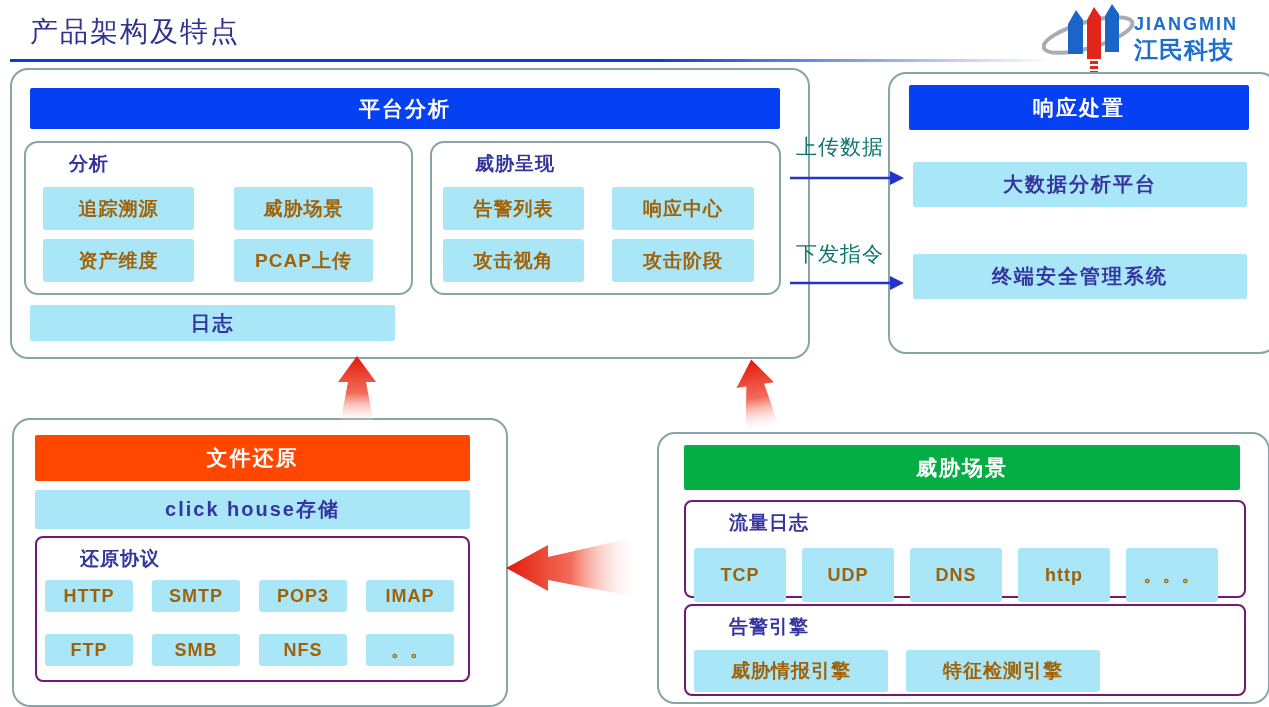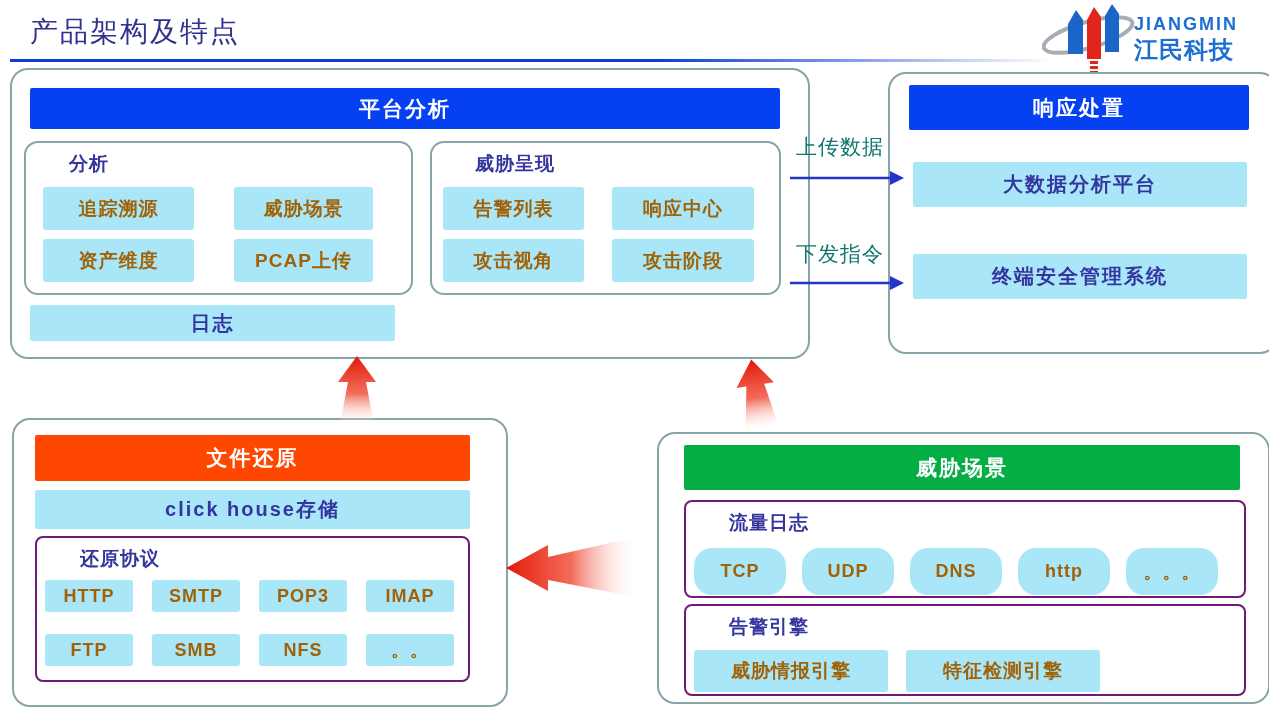--- a/index.html
+++ b/index.html
@@ -63,21 +63,21 @@
   .protocol-sub{left:21px;top:116px;width:431px;height:142px;}
   .protocol-grid{position:absolute;left:8px;top:42px;display:grid;
                  grid-template-columns:repeat(4,88px);gap:22px 19px;}
   .protocol-grid .chip{height:32px;font-size:18px;}
 
   
   .traffic-box{left:657px;top:432px;width:593px;height:268px;}
   .traffic-hdr{left:25px;top:11px;width:556px;height:45px;}
   .trafficlog-sub{left:25px;top:66px;width:558px;height:94px;}
   .trafficlog-row{position:absolute;left:8px;top:46px;display:flex;gap:16px;}
-  .trafficlog-row .chip{width:92px;height:47px;font-size:18px;border-radius:18px;}
+  .trafficlog-row .chip{width:92px;height:54px;font-size:18px;}
   .engine-sub{left:25px;top:170px;width:558px;height:88px;}
   .engine-row{position:absolute;left:8px;top:44px;display:flex;gap:18px;}
   .engine-row .chip{width:194px;height:42px;}
 
   .arrows{position:absolute;left:0;top:0;width:1269px;height:707px;pointer-events:none;}
 </style>
 </head>
 <body>
 
 <div class="canvas">

